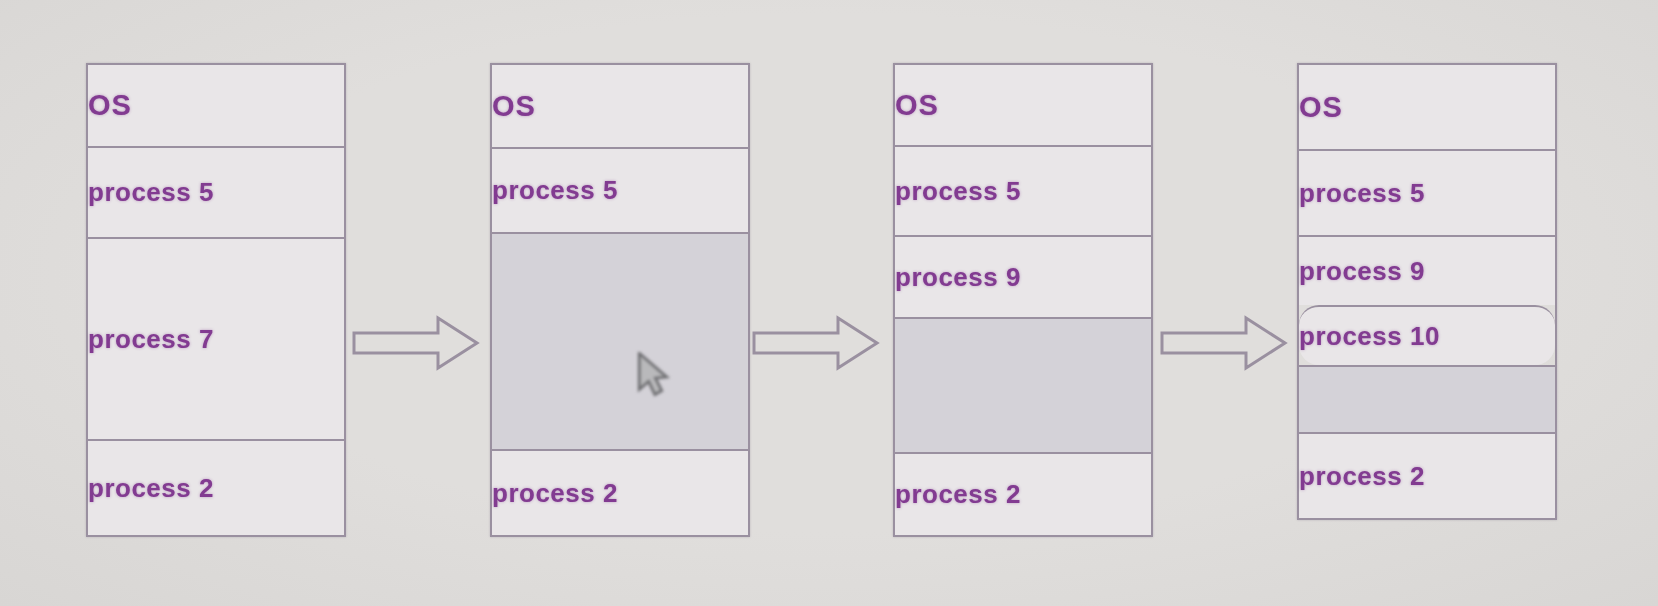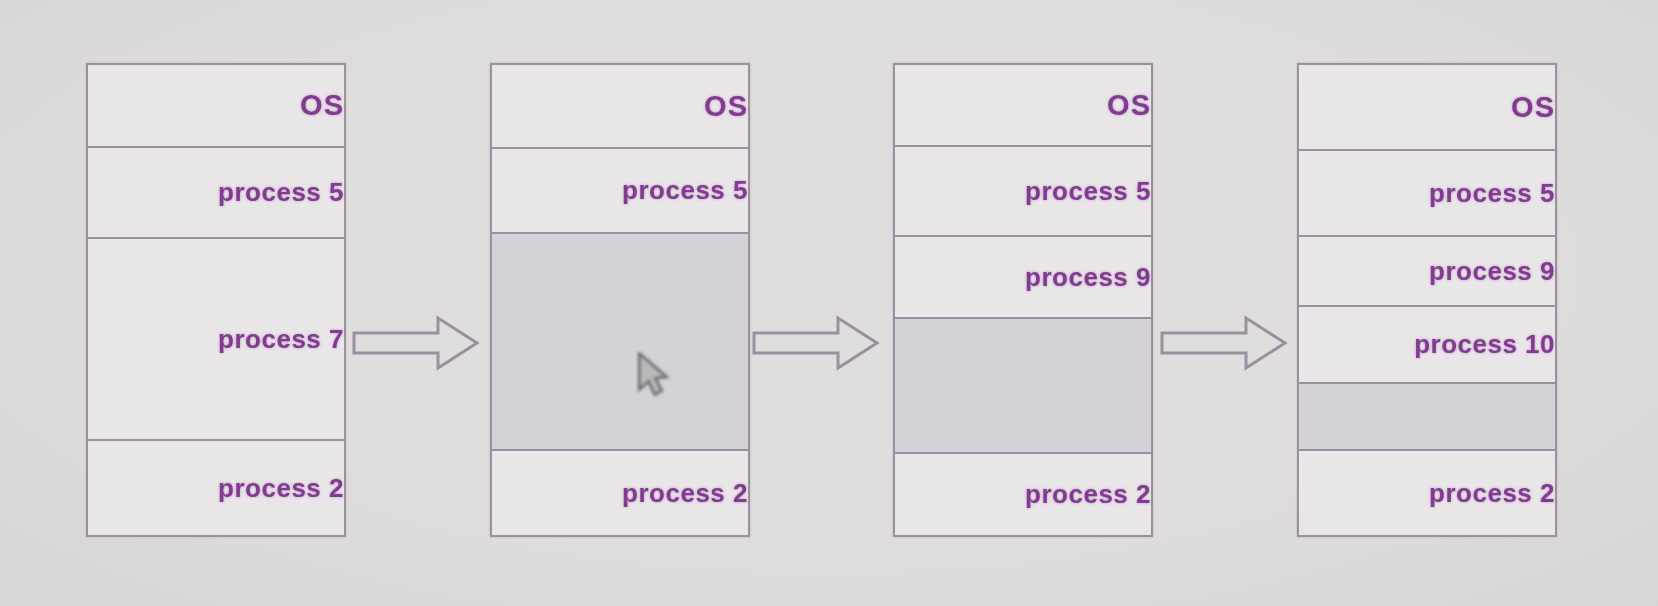--- a/index.html
+++ b/index.html
@@ -25,21 +25,21 @@
     position: absolute;
     top: 63px;
     width: 256px;
     border: 2px solid var(--border);
     box-shadow: 0 0 2px rgba(120,110,130,0.35);
   }
   .seg {
     box-sizing: border-box;
     display: flex;
     align-items: center;
-    justify-content: flex-end;
+    justify-content: flex-start;
     background: var(--cell);
     border-top: 2px solid var(--border);
   }
   .seg:first-child { border-top: none; }
   .seg.hole { background: var(--hole); }
   .seglabel {
     color: var(--text);
     font-weight: bold;
     font-size: 26px;
     letter-spacing: 0.5px;
@@ -110,21 +110,21 @@
     <div class="memcol" style="left: 1297px;">
       <div class="seg os" style="height: 84px;">
         <span class="seglabel">OS</span>
       </div>
       <div class="seg process" style="height: 86px;">
         <span class="seglabel">process 5</span>
       </div>
       <div class="seg process" style="height: 70px;">
         <span class="seglabel">process 9</span>
       </div>
-      <div class="seg process" style="height: 77px;">
+      <div class="seg process" style="height: 60px; border-radius: 20px;">
         <span class="seglabel">process 10</span>
       </div>
       <div class="seg hole" style="height: 67px;"></div>
       <div class="seg process" style="height: 86px;">
         <span class="seglabel">process 2</span>
       </div>
     </div>
     <svg class="arrow" viewBox="0 0 128 58" style="left: 352px;">
       <polygon points="2,19 86,19 86,4 125,29 86,54 86,39 2,39" fill="none" stroke="#9a90a0" stroke-width="3" stroke-linejoin="miter"></polygon>
     </svg>

